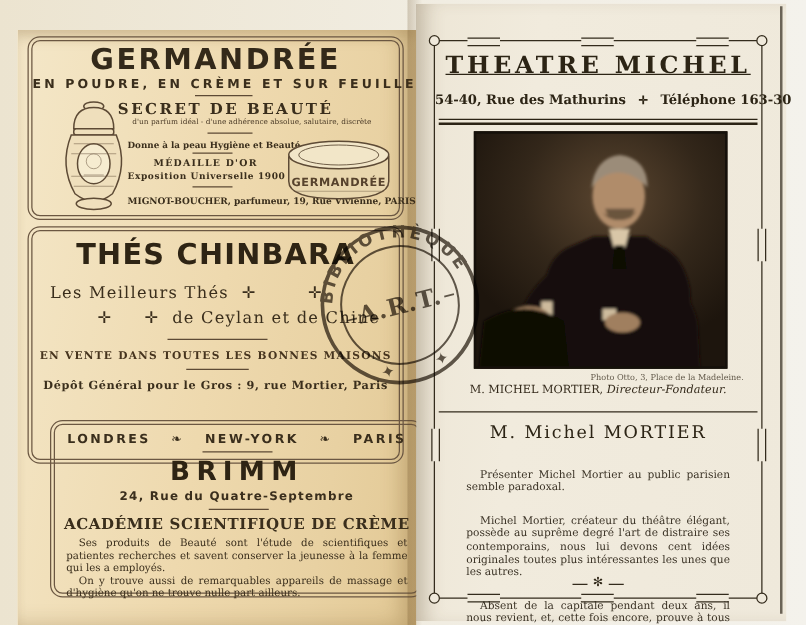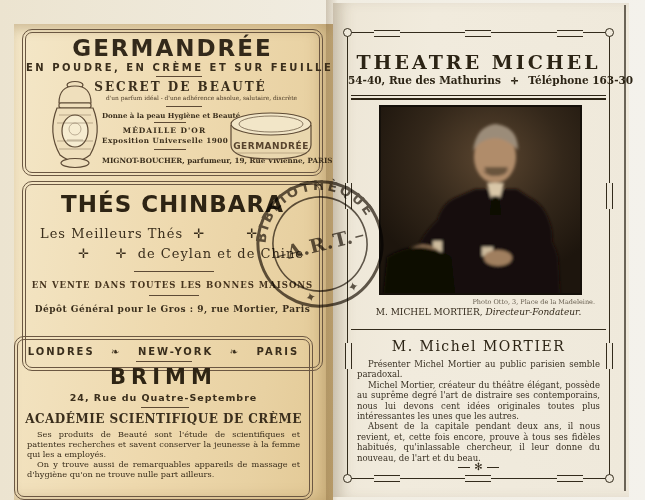--- a/index.html
+++ b/index.html
@@ -45,32 +45,32 @@
   .page-right{
     position:absolute;left:333px;top:3px;width:296px;height:494px;
     background:linear-gradient(95deg,#ede6d6 0%,#f1ebdd 30%,#efe9db 100%);
     box-shadow:inset 14px 0 16px -8px rgba(90,70,40,.3);
   }
   .page-edge{position:absolute;right:3px;top:2px;bottom:6px;width:2px;background:#4a4236;opacity:.8;}
   .frame{position:absolute;left:14px;top:29px;width:261px;height:445px;border:1.5px solid #332b1c;}
   .dot{position:absolute;width:7px;height:7px;border:1.5px solid #332b1c;border-radius:50%;background:#efe9db;}
   .seg-h{position:absolute;width:26px;height:5px;border-top:1.5px solid #332b1c;border-bottom:1.5px solid #332b1c;background:#efe9db;}
   .seg-v{position:absolute;height:26px;width:5px;border-left:1.5px solid #332b1c;border-right:1.5px solid #332b1c;background:#efe9db;}
-  .r-title{top:18px;font:bold 19px "DejaVu Serif",serif;letter-spacing:3px;color:#2c2415;}
+  .r-title{top:8px;font:bold 19px "DejaVu Serif",serif;letter-spacing:3px;color:#2c2415;text-decoration:underline;}
   .r-addr{top:41px;font:bold 10.5px "DejaVu Serif",serif;color:#2c2415;}
   .r-addr .sep-glyph{padding:0 10px;font-size:9px;}
   .dbl-rule{position:absolute;top:62px;left:3px;right:3px;height:2px;border-top:1px solid #2c2415;border-bottom:2.5px solid #2c2415;}
   .photo{position:absolute;left:31px;top:72px;width:203px;height:190px;background:#241b12;}
   .credit{position:absolute;top:265px;left:0;right:14px;text-align:right;font:6.5px "DejaVu Serif",serif;color:#645b4c;}
   .caption{top:274px;font:9px "DejaVu Serif",serif;color:#33291a;}
   .caption i{}
   .rule2{position:absolute;top:296px;left:3px;right:3px;border-top:1.5px solid #332b1c;}
   .r-head{top:305px;font:14px "DejaVu Serif",serif;letter-spacing:1.5px;color:#2c2415;}
   .r-paras{position:absolute;top:326px;left:9px;right:9px;font:8.5px/10.4px "DejaVu Serif",serif;text-align:justify;color:#393124;}
-  .r-paras p{margin:0;text-indent:11px;}
+  .r-paras p{margin:16px;text-indent:11px;}
   .fleuron{position:absolute;top:429px;left:0;right:0;display:flex;align-items:center;justify-content:center;gap:4px;color:#332b1c;}
   .fl-line{width:12px;height:1px;background:#332b1c;}
   .fl-glyph{font-size:10px;line-height:10px;}
   .gutter{position:absolute;left:326px;top:0;width:12px;height:100%;background:linear-gradient(90deg,rgba(90,60,20,.22),rgba(0,0,0,0));}
   
   .stamp{position:absolute;left:252px;top:176px;width:136px;height:136px;transform:rotate(-14deg);mix-blend-mode:multiply;opacity:.88;}
 </style>
 </head>
 <body>
 
@@ -124,21 +124,21 @@
       <div class="cline t-title">THÉS CHINBARA</div>
       <div class="t-l1">Les Meilleurs Thés&nbsp;&nbsp;✛&nbsp;&nbsp;&nbsp;&nbsp;&nbsp;&nbsp;&nbsp;&nbsp;✛</div>
       <div class="t-l2">✛&nbsp;&nbsp;&nbsp;&nbsp;&nbsp;✛&nbsp;&nbsp;de Ceylan et de Chine</div>
       <div class="sep" style="top:86px;left:108px;width:80px;"></div>
       <div class="cline t-vente">EN VENTE DANS TOUTES LES BONNES MAISONS</div>
       <div class="sep" style="top:110px;left:123px;width:50px;"></div>
       <div class="cline t-depot">Dépôt Général pour le Gros : 9, rue Mortier, Paris</div>
     </div>
   </div>
 
-  <div class="adbox" style="top:312px;height:164px;left:0;width:299px;">
+  <div class="adbox" style="top:312px;height:142px;left:26px;width:299px;">
     <div class="adbox-inner">
       <div class="cline b-cities">LONDRES&nbsp;&nbsp;&nbsp;❧&nbsp;&nbsp;&nbsp;NEW-YORK&nbsp;&nbsp;&nbsp;❧&nbsp;&nbsp;&nbsp;PARIS</div>
       <div class="sep" style="top:21px;left:118px;width:56px;"></div>
       <div class="cline b-title">BRIMM</div>
       <div class="cline b-addr">24, Rue du Quatre-Septembre</div>
       <div class="sep" style="top:67px;left:123px;width:48px;"></div>
       <div class="cline b-acad">ACADÉMIE SCIENTIFIQUE DE CRÈME</div>
       <div class="b-paras">
         <p>Ses produits de Beauté sont l'étude de scientifiques et patientes recherches et savent conserver la jeunesse à la femme qui les a employés.</p>
         <p>On y trouve aussi de remarquables appareils de massage et d'hygiène qu'on ne trouve nulle part ailleurs.</p>

